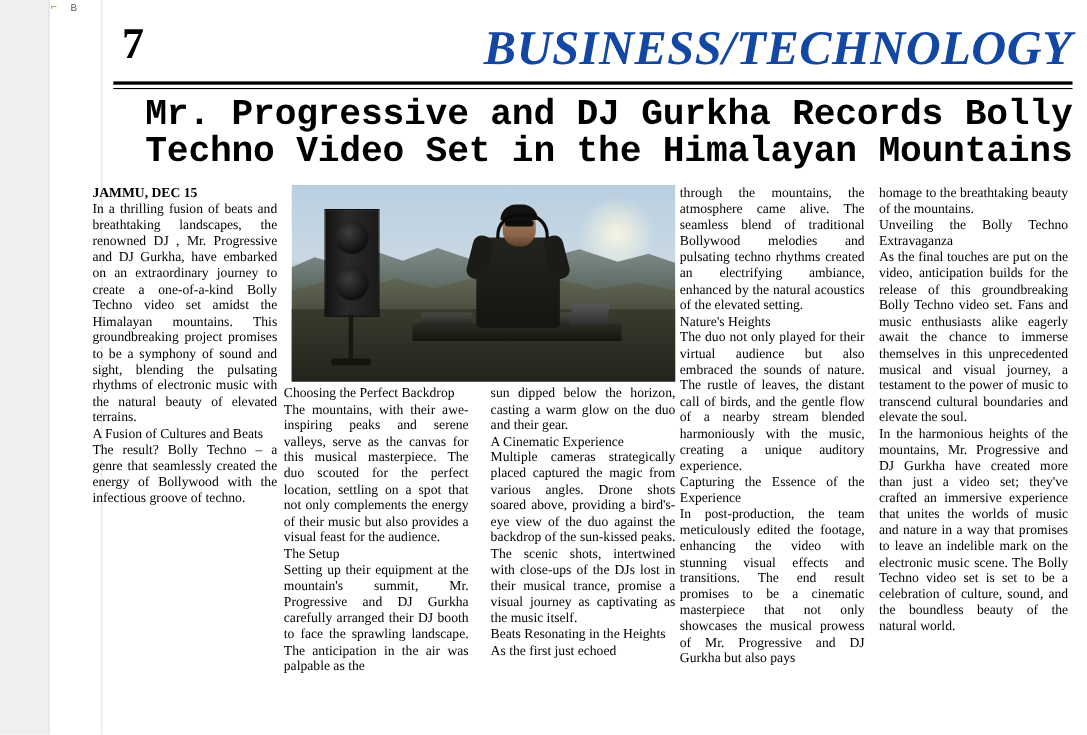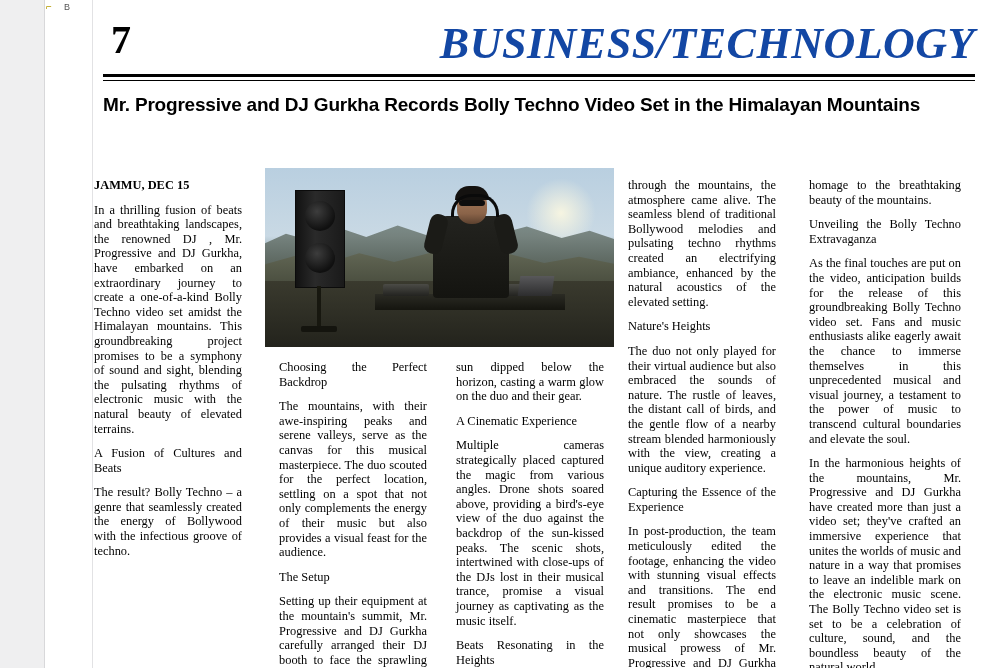--- a/index.html
+++ b/index.html
@@ -110,24 +110,24 @@
     height: 1px;
     background: #000000;
   }
 
   
   .headline {
     position: absolute;
     top: 88px;
     left: 103px;
     width: 872px;
-    text-align: left;
-    font-family: Liberation Sans, sans-serif;
+    text-align: right;
+    font-family: Liberation Mono, monospace;
     font-weight: bold;
-    font-size: 19px;
+    font-size: 33px;
     line-height: 33px;
     letter-spacing: -0.2px;
   }
 
   
   .columns {
     position: absolute;
     top: 168px;
     left: 84px;
     width: 896px;
@@ -138,27 +138,27 @@
     top: 0;
     width: 168px;
     font-size: 12.4px;
     line-height: 14.6px;
     text-align: justify;
     text-justify: inter-word;
     hyphens: auto;
     -webkit-hyphens: auto;
   }
   .col p {
-    margin: 10px;
+    margin: 0;
   }
   .col p + p {
     margin-top: 0px;
   }
   .col1 { left: 0px; }
-  .col2 { left: 185px; }
+  .col2 { left: 174px; }
   .col3 { left: 362px; }
   .col4 { left: 534px; }
   .col5 { left: 715px; width: 172px; }
 
   .dateline {
     font-weight: bold;
     font-family: "Liberation Serif", serif;
     font-size: 12.4px;
   }
 
@@ -405,21 +405,21 @@
       <p>sun dipped below the horizon, casting a warm glow on the duo and their gear.</p>
       <p class="subhead">A Cinematic Experience</p>
       <p>Multiple cameras strategically placed captured the magic from various angles. Drone shots soared above, providing a bird's-eye view of the duo against the backdrop of the sun-kissed peaks. The scenic shots, intertwined with close-ups of the DJs lost in their musical trance, promise a visual journey as captivating as the music itself.</p>
       <p class="subhead">Beats Resonating in the Heights</p>
       <p>As the first just echoed</p>
     </div>
 
     <div class="col col4">
       <p>through the mountains, the atmosphere came alive. The seamless blend of traditional Bollywood melodies and pulsating techno rhythms created an electrifying ambiance, enhanced by the natural acoustics of the elevated setting.</p>
       <p class="subhead">Nature's Heights</p>
-      <p>The duo not only played for their virtual audience but also embraced the sounds of nature. The rustle of leaves, the distant call of birds, and the gentle flow of a nearby stream blended harmoniously with the view, creating a unique auditory experience.</p>
+      <p>The duo not only played for their virtual audience but also embraced the sounds of nature. The rustle of leaves, the distant call of birds, and the gentle flow of a nearby stream blended harmoniously with the music, creating a unique auditory experience.</p>
       <p class="subhead">Capturing the Essence of the Experience</p>
       <p>In post-production, the team meticulously edited the footage, enhancing the video with stunning visual effects and transitions. The end result promises to be a cinematic masterpiece that not only showcases the musical prowess of Mr. Progressive and DJ Gurkha but also pays</p>
     </div>
 
     <div class="col col5">
       <p>homage to the breathtaking beauty of the mountains.</p>
       <p class="subhead">Unveiling the Bolly Techno Extravaganza</p>
       <p>As the final touches are put on the video, anticipation builds for the release of this groundbreaking Bolly Techno video set. Fans and music enthusiasts alike eagerly await the chance to immerse themselves in this unprecedented musical and visual journey, a testament to the power of music to transcend cultural boundaries and elevate the soul.</p>
       <p>In the harmonious heights of the mountains, Mr. Progressive and DJ Gurkha have created more than just a video set; they've crafted an immersive experience that unites the worlds of music and nature in a way that promises to leave an indelible mark on the electronic music scene. The Bolly Techno video set is set to be a celebration of culture, sound, and the boundless beauty of the natural world.</p>
     </div>

